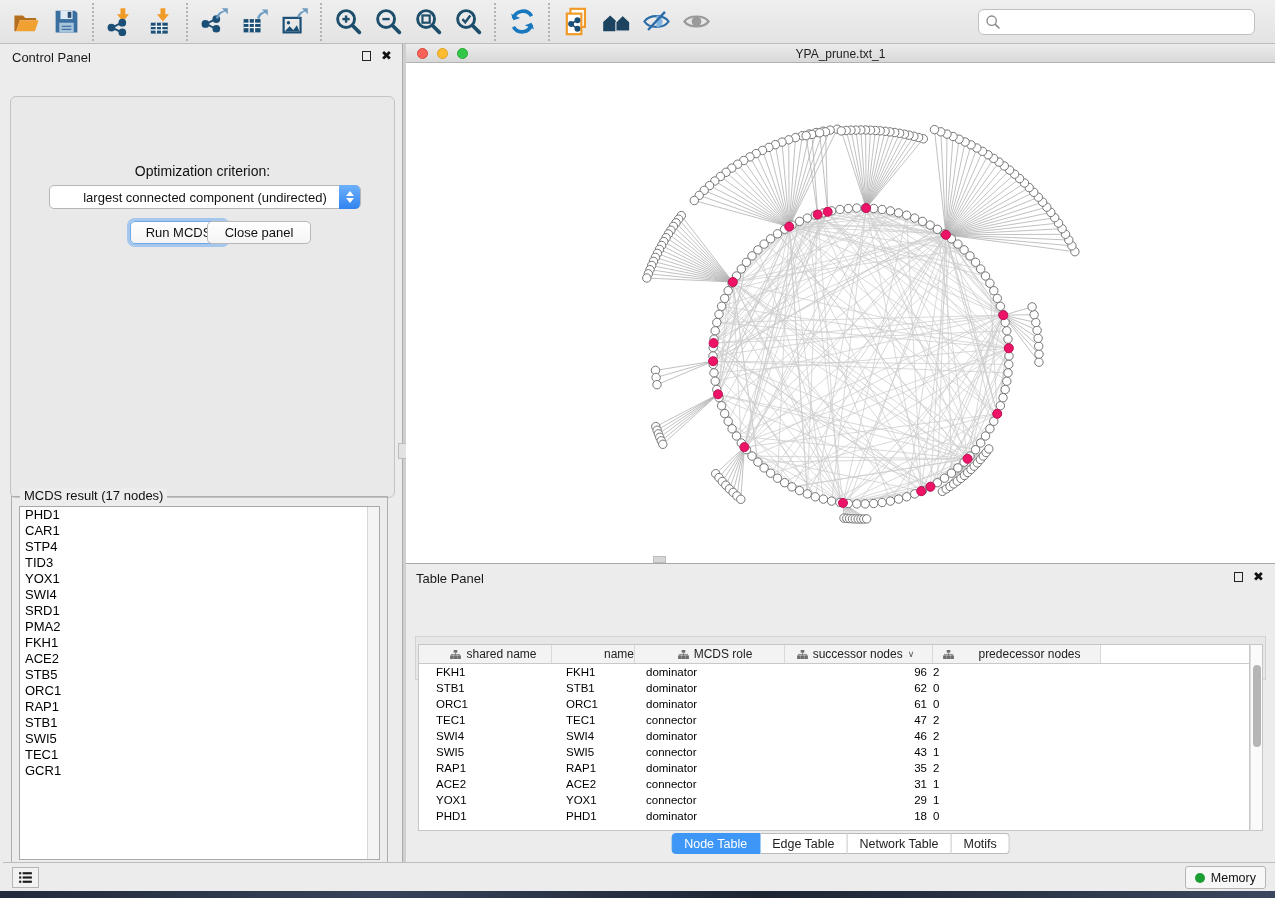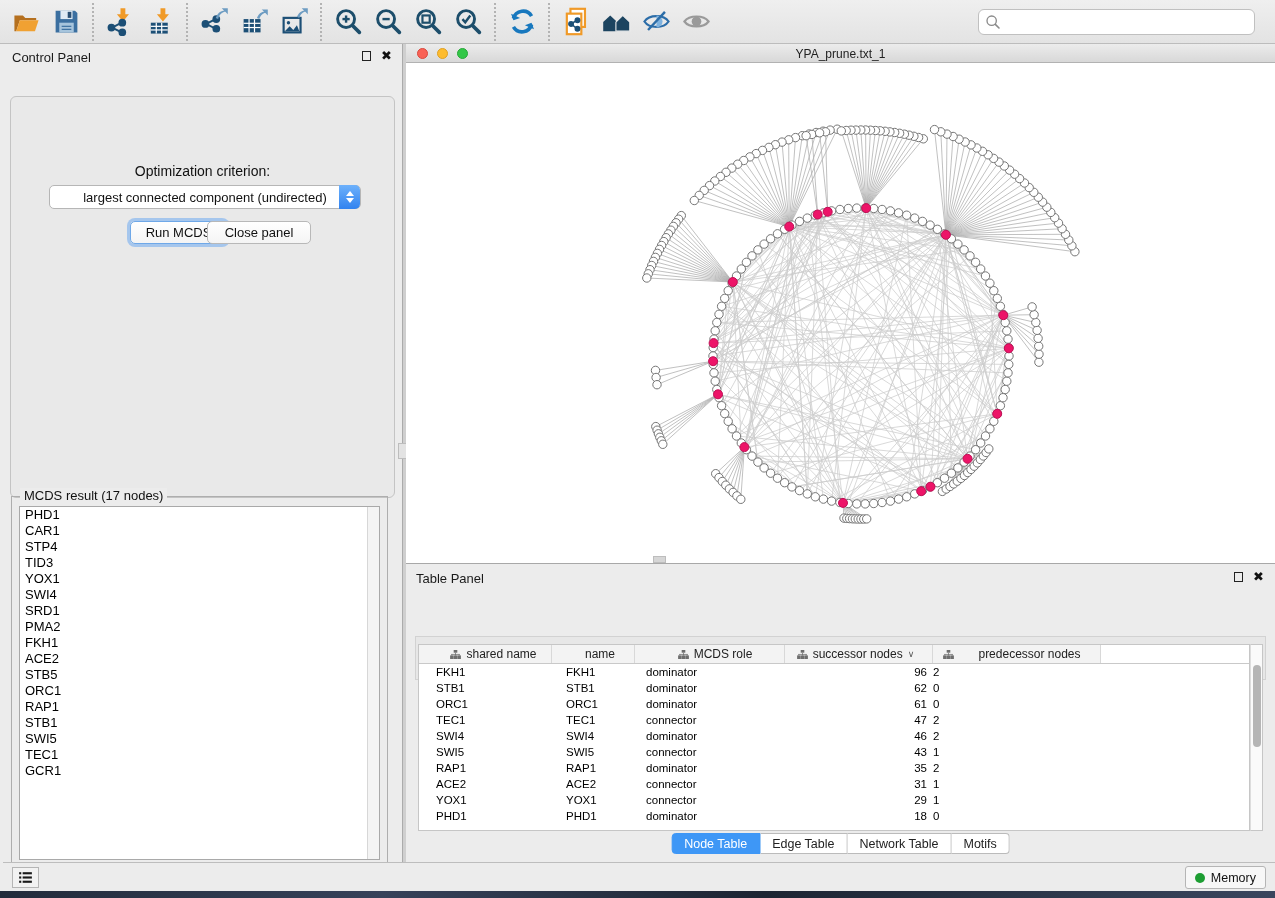--- a/index.html
+++ b/index.html
@@ -75,21 +75,21 @@
   #fx-label { font-family:"DejaVu Serif","Liberation Serif",serif; font-style:italic; font-size:17px; color:#9e9e9e; }
 
   #node-table { position:absolute; left:12px; top:80px; width:832px; height:187px; background:#fff; border:1px solid #c6c6c6; }
   #table-header { display:flex; height:19px; background:#f3f3f3; border-bottom:1px solid #c9c9c9; }
   .hcell { display:flex; align-items:center; justify-content:center; gap:5px; font-size:12px; color:#222; border-right:1px solid #d8d8d8; height:100%; }
   .hcell.plain { background:#fff; border-right:none; }
   .sort-arrow { font-size:9px; color:#555; }
   .trow { display:flex; height:16px; }
   .tcell { font-size:11.5px; line-height:16px; color:#000; overflow:hidden; white-space:nowrap; }
   .c0 { width:133px; padding-left:17px; }
-  .c1 { width:83px;  padding-left:14px; }
+  .c1 { width:83px;  padding-left:14px;justify-content:flex-end; }
   .c2 { width:150px; padding-left:11px; }
   .c3 { width:148px; text-align:right; padding-right:6px; }
   .c4 { width:168px; text-align:left; padding-right:9px;gap:24px; }
   .c5 { flex:1; }
   #table-vscroll { position:absolute; right:12px; top:80px; width:13px; height:187px; background:#fafafa; border:1px solid #c6c6c6; border-left:1px solid #ddd; }
   #table-vthumb { position:absolute; left:2px; top:20px; width:8px; height:82px; background:#b5b5b5; border-radius:4px; }
 
   #table-tabs { position:absolute; left:50%; transform:translateX(-50%); top:269px; display:flex; }
   .ttab { height:21px; padding:2px 12px; font-size:12.5px; color:#222; background:#fff; border:1px solid #bbb; border-left:none; display:flex; align-items:center; }
   .ttab:first-child { border-left:1px solid #bbb; border-radius:4px 0 0 4px; }

